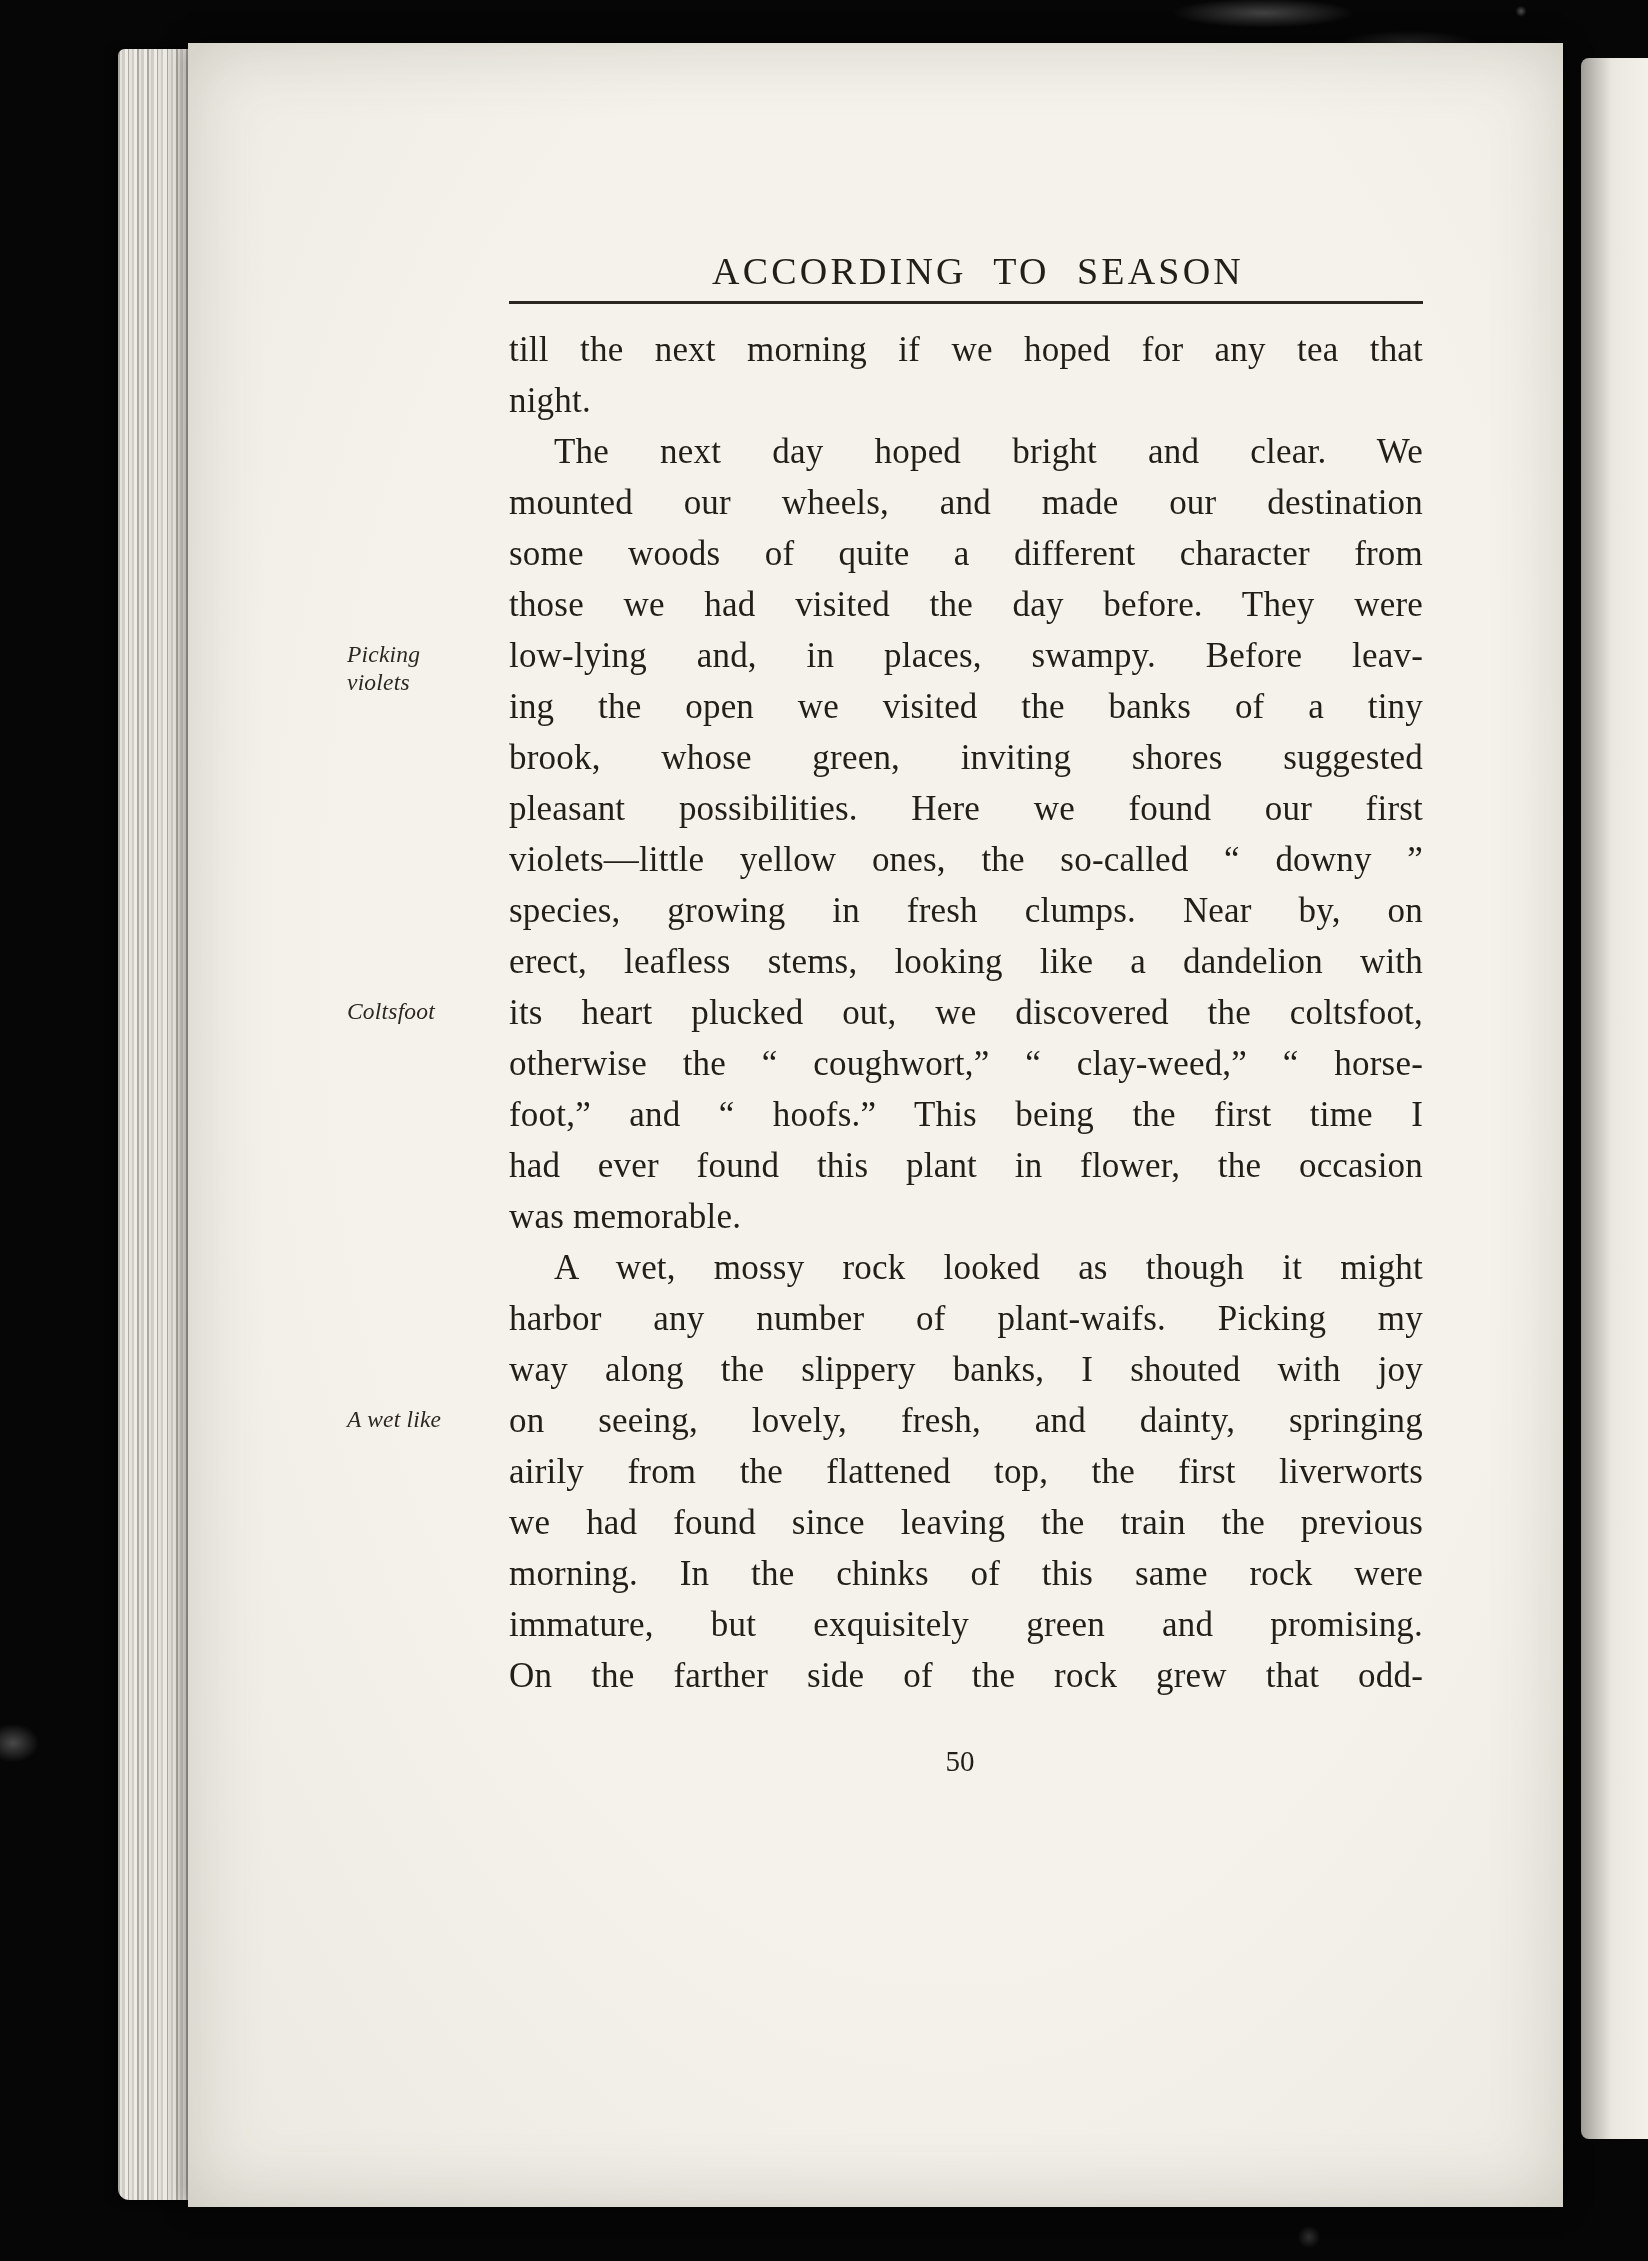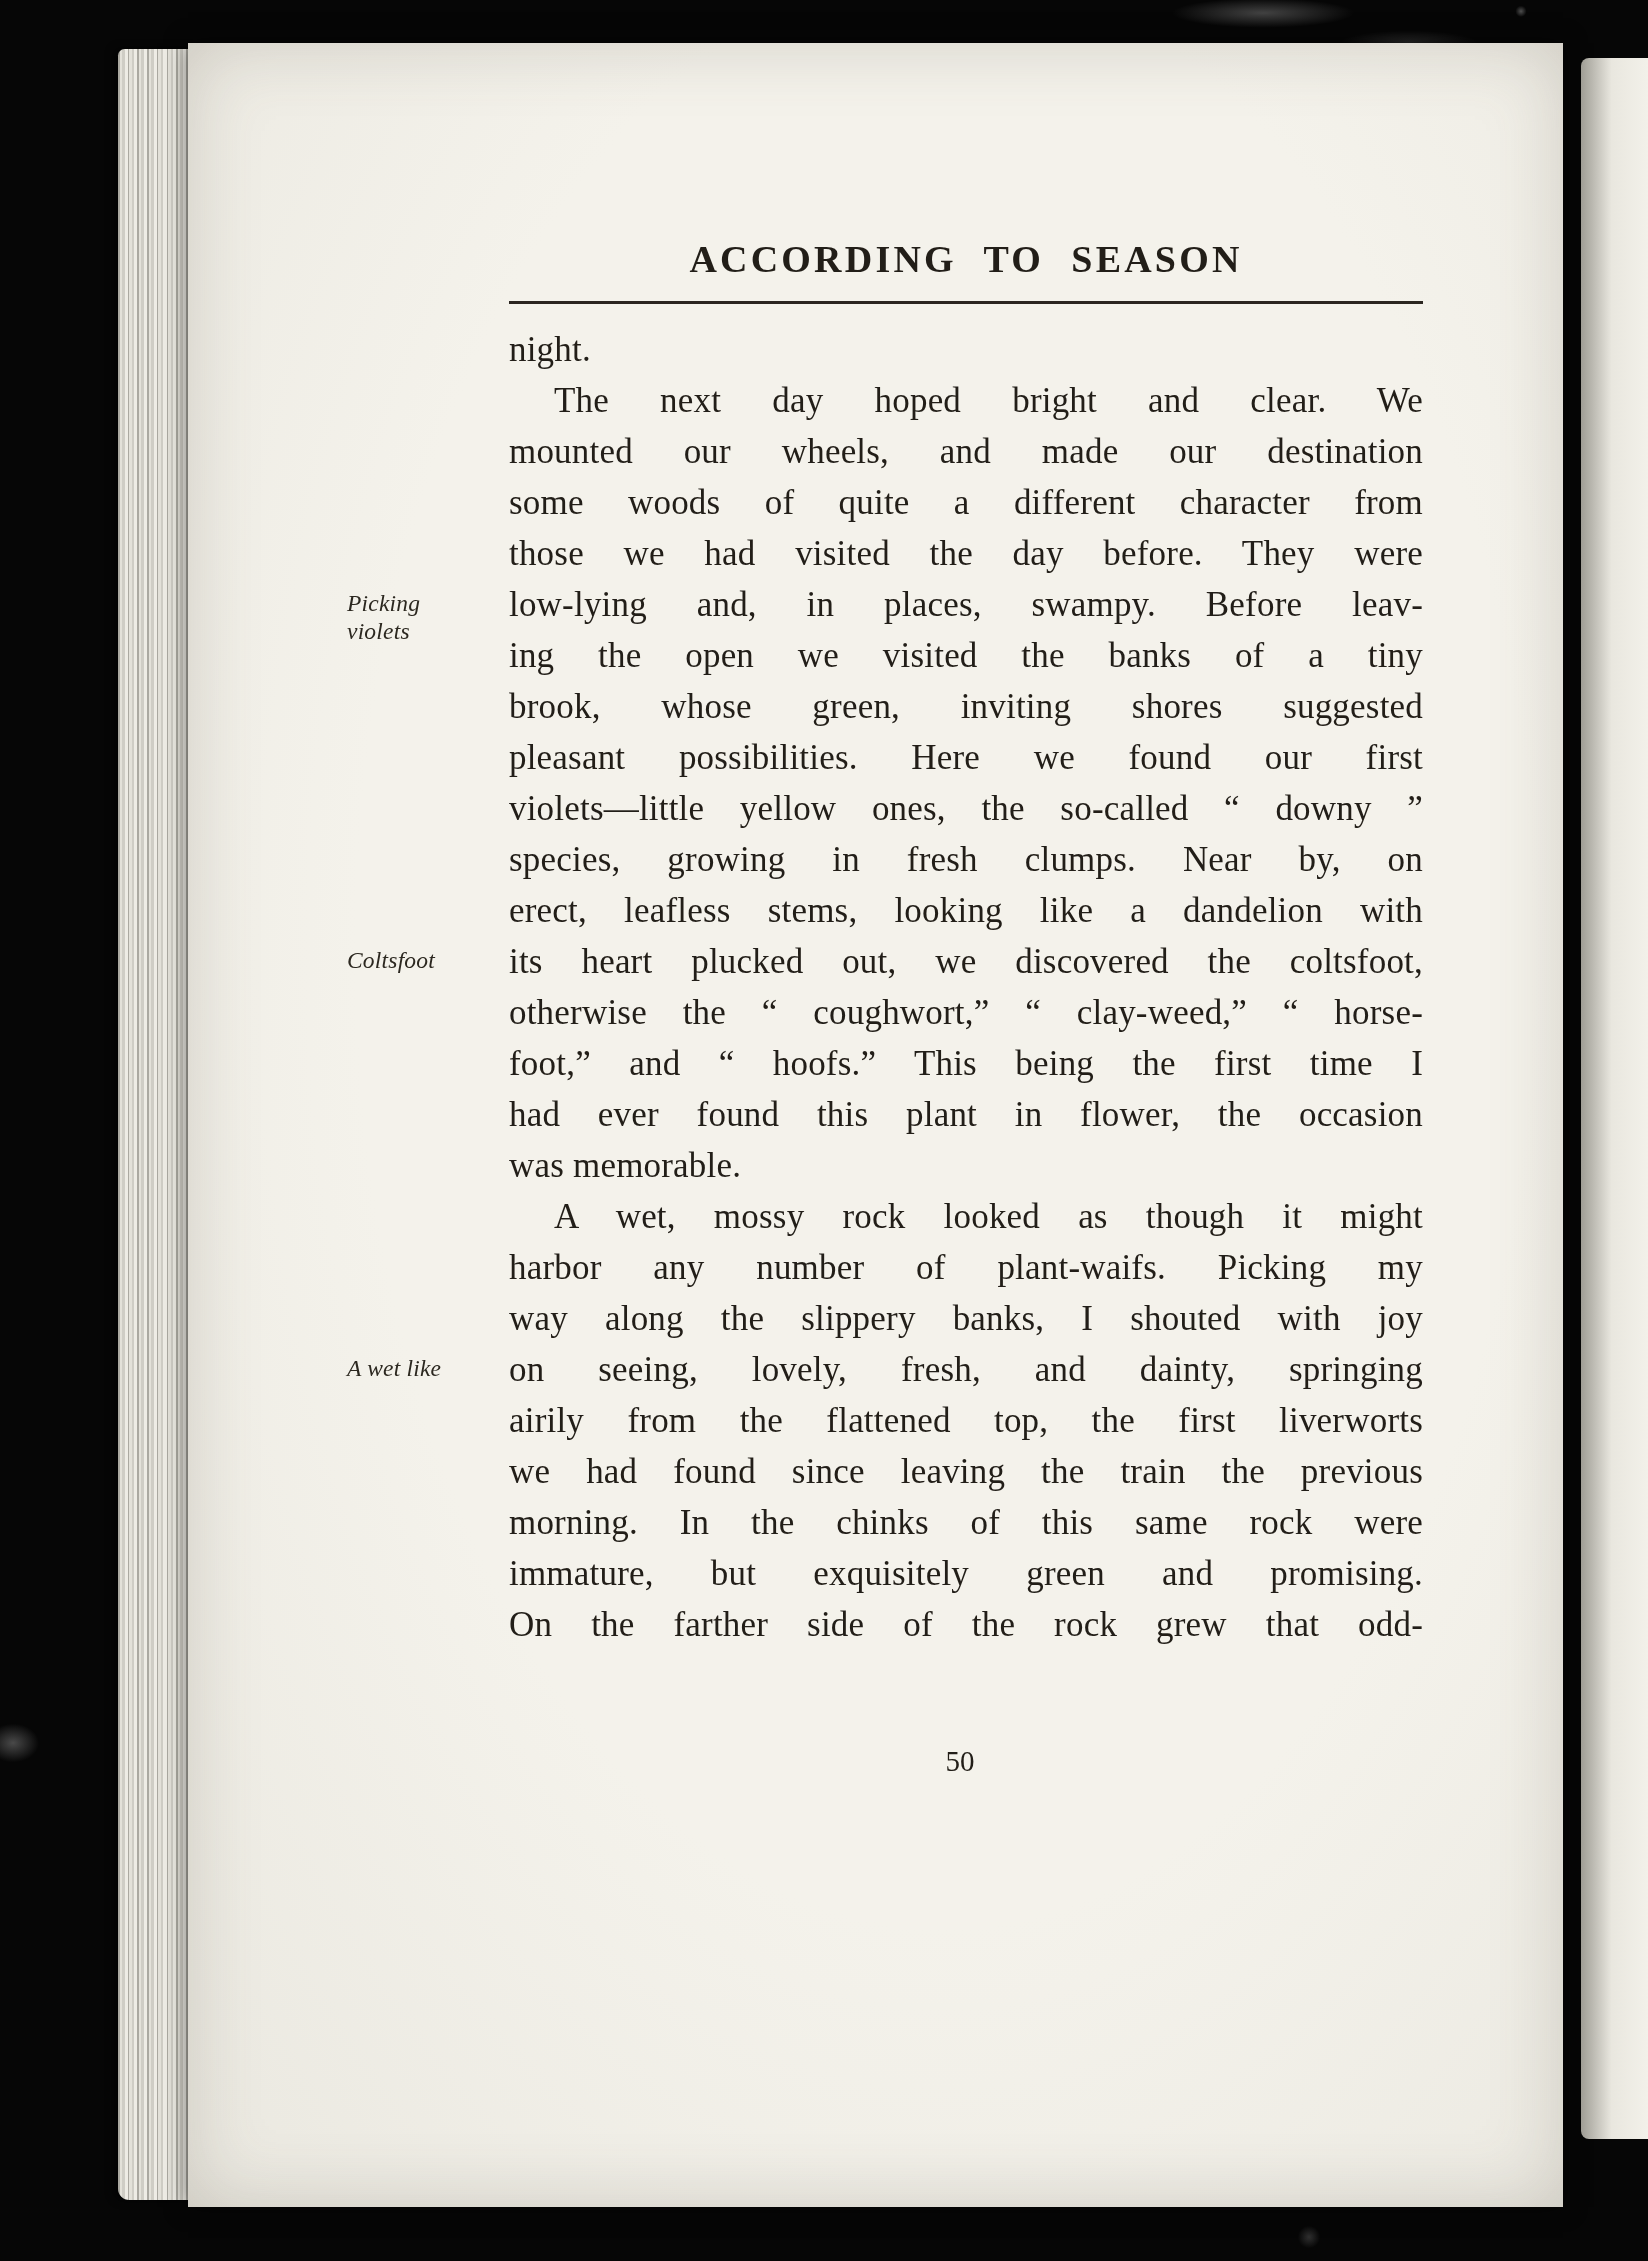--- a/index.html
+++ b/index.html
@@ -50,22 +50,22 @@
   
   .facing-page-strip {
     position: absolute; left: 1581px; top: 58px;
     width: 68px; height: 2081px;
     background: linear-gradient(90deg, #9f9d95 0, #e9e7df 45%, #f3f1ea 100%);
     border-radius: 8px 0 0 8px;
   }
   
   .header {
     position: absolute; left: 321px; top: 194px; width: 914px;
-    margin: 0;
-    font-size: 38px; font-weight: 700;
+    margin: 12px;
+    font-size: 38px; font-weight: 400;
     letter-spacing: 3.2px; word-spacing: 14.6px;
     text-align: center; color: var(--ink);
   }
   .rule {
     position: absolute; left: 321px; top: 258px;
     width: 914px; height: 3.2px;
     background: #2b2620;
   }
   
   .text-column {
@@ -98,20 +98,21 @@
 </head>
 <body>
 
 <div class="scan">
   <div class="page-edges"></div>
 
   <div class="page">
     <h1 class="header">ACCORDING TO SEASON</h1>
     <div class="rule"></div>
     <div class="text-column">
+        <div class="line j">till the next morning if we hoped for any tea that</div>
         <div class="line">night.</div>
         <div class="line j in">The next day hoped bright and clear.  We</div>
         <div class="line j">mounted our wheels, and made our destination</div>
         <div class="line j">some woods of quite a different character from</div>
         <div class="line j">those we had visited the day before.  They were</div>
         <div class="line j">low-lying and, in places, swampy.  Before leav-<span class="margin-note">Picking
 violets</span></div>
         <div class="line j">ing the open we visited the banks of a tiny</div>
         <div class="line j">brook, whose green, inviting shores suggested</div>
         <div class="line j">pleasant possibilities.  Here we found our first</div>

